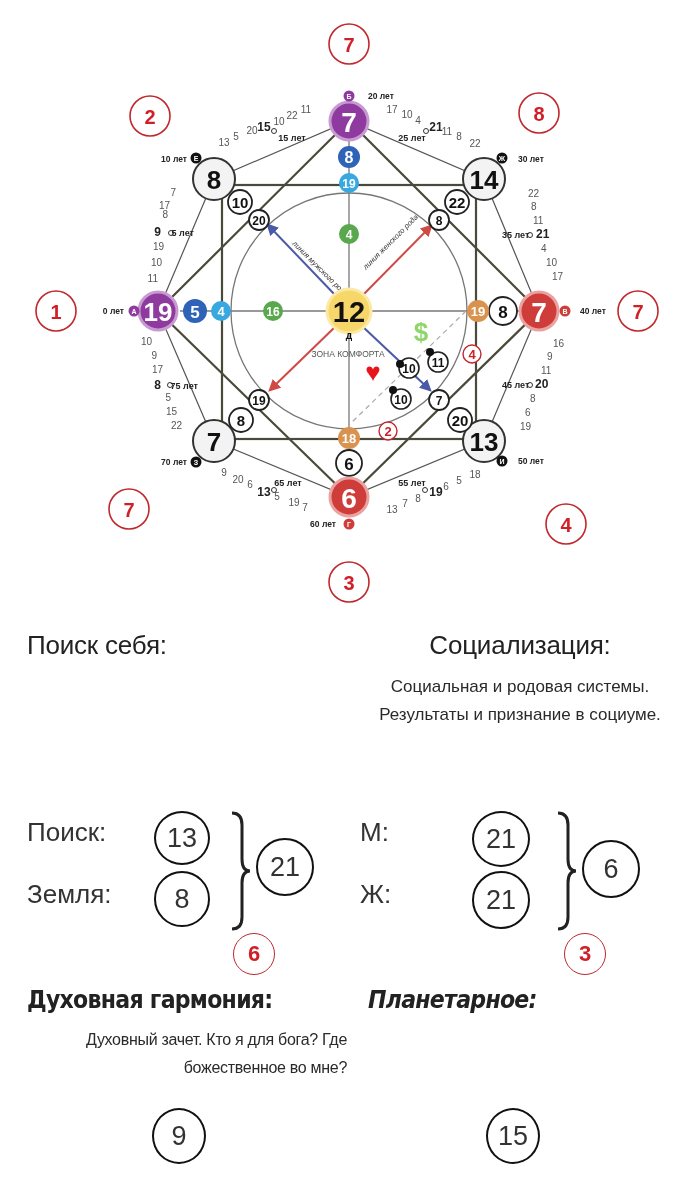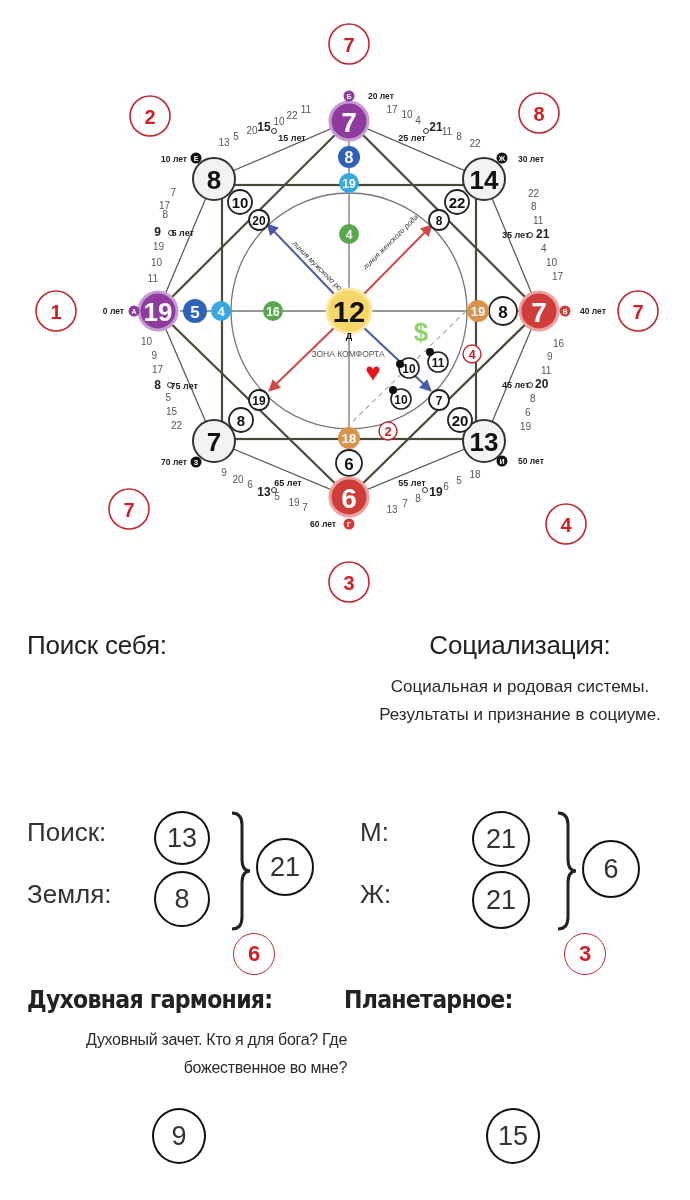--- a/index.html
+++ b/index.html
@@ -324,16 +324,16 @@
 </svg>
 <div class="circ" style="left:582px; top:840px; width:58px; height:58px;">6</div>
 <div class="rcirc" style="left:564px; top:933px; width:42px; height:42px;">3</div>
 
 <div class="section narrow" style="left:27px; top:986px; width:320px;">
   <h2 class="sec-title">Духовная гармония:</h2>
   <div class="sec-desc">Духовный зачет. Кто я для бога? Где божественное во мне?</div>
 </div>
 <div class="circ" style="left:152px; top:1108px; width:54px; height:56px;">9</div>
 
-<div class="section narrow" style="left:344px; top:986px; width:320px;">
+<div class="section narrow" style="left:368px; top:986px; width:320px;font-style:italic;">
   <h2 class="sec-title">Планетарное:</h2>
 </div>
 <div class="circ" style="left:486px; top:1108px; width:54px; height:56px;">15</div>
 
 </body></html>

